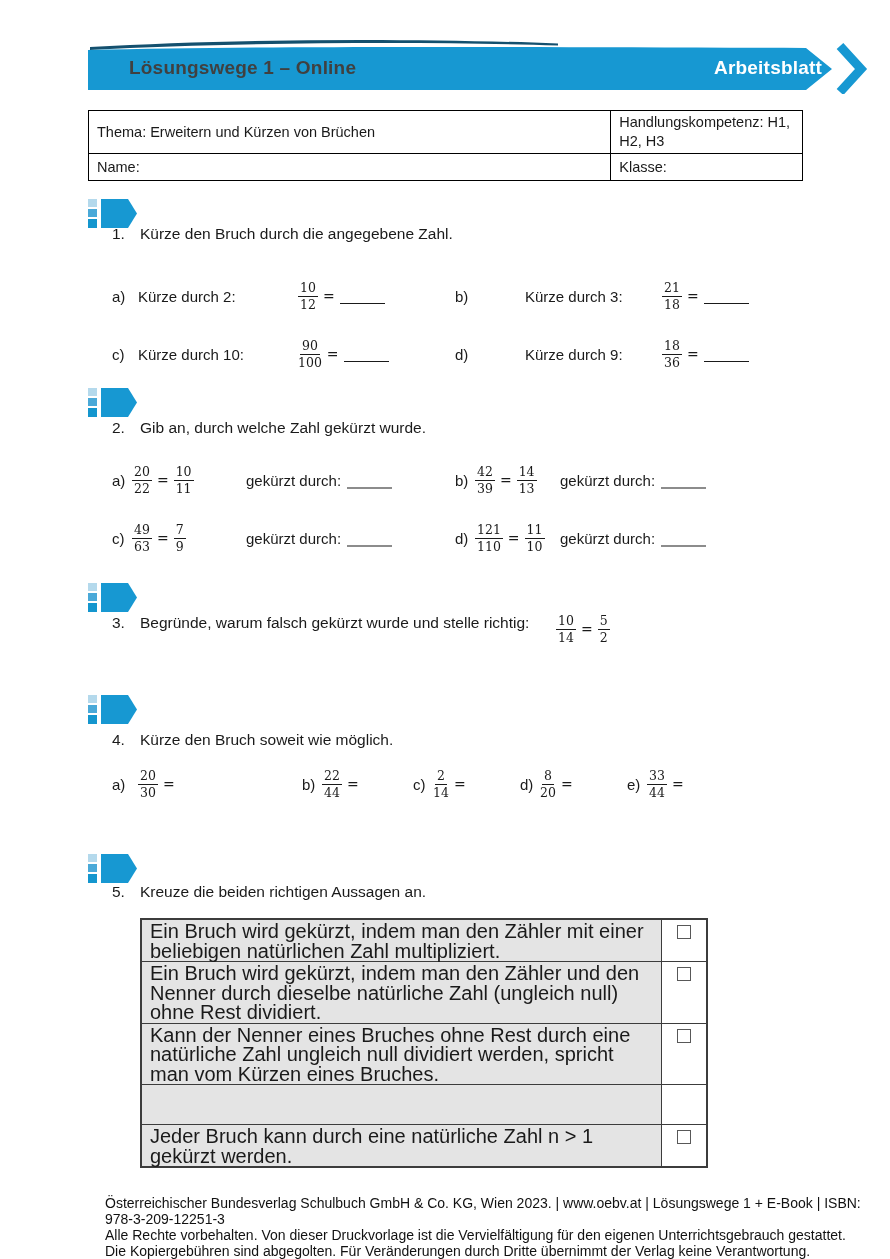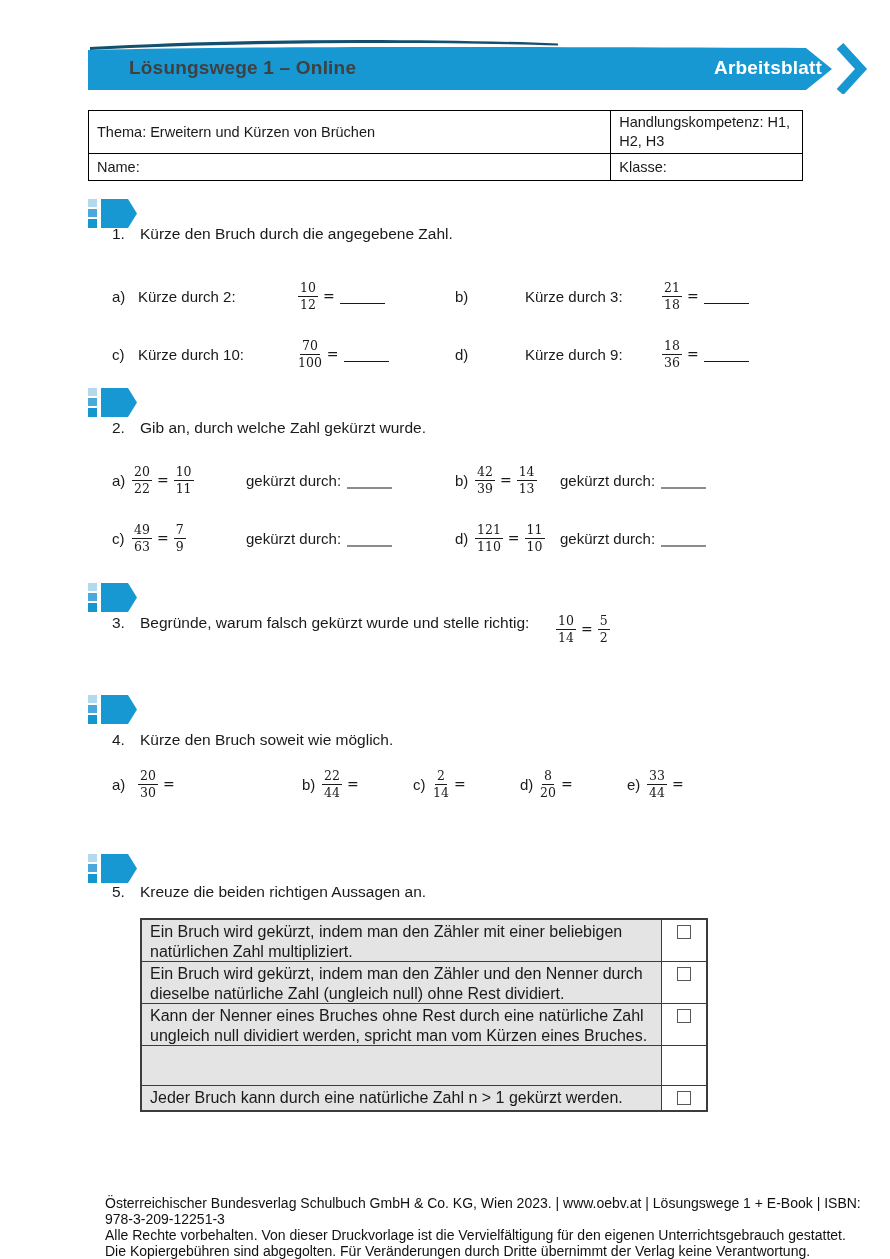--- a/index.html
+++ b/index.html
@@ -36,21 +36,21 @@
   .pw-r{width:137px;margin-left:44px;}
   .frac{display:inline-flex;flex-direction:column;align-items:center;
         font-family:"DejaVu Serif",serif;font-size:12.5px;line-height:1.12;}
   .fn{padding:0 2px 1px;border-bottom:1px solid #1a1a1a;}
   .fd{padding-top:1px;}
   .eq{font-family:"DejaVu Serif",serif;font-size:14px;margin:0 5px;}
   .blank{width:45px;height:15px;border-bottom:1.5px solid #1a1a1a;flex:none;display:inline-block;}
   .gek{position:absolute;top:50%;transform:translateY(-50%);display:flex;align-items:center;}
   .gek .blank{margin-left:6px;}
   
-  .ck-table{position:absolute;left:52px;top:64px;border-collapse:collapse;font-size:16px;border:2px solid #3c3c3c;padding-left:33px;}
+  .ck-table{position:absolute;left:52px;top:64px;border-collapse:collapse;font-size:20px;border:2px solid #3c3c3c;padding-left:33px;}
   .ck-table td{border:1px solid #3c3c3c;}
   .st{width:503px;background:#e4e4e4;padding:2px 8px 0;line-height:19.5px;vertical-align:top;}
   .cb{width:44px;background:#ffffff;vertical-align:top;padding:0;}
   .lt{border-top-color:#f0f0f0 !important;}
   .cbx{width:12px;height:12px;border:1.5px solid #585858;margin:5px auto 0;background:#fff;}
   
   .footer{position:absolute;left:105px;top:1196px;font-size:14px;line-height:15.9px;color:#111;}
 </style>
 </head>
 <body>
@@ -106,21 +106,21 @@
         <span class="fn">21</span>
         <span class="fd">18</span>
       </span>
     <span class="eq">=</span>
     <span class="blank"></span>
   </div>
   <div class="item" style="left:24px;top:132px">
     <span class="lbl">c)</span>
     <span class="prompt pw-l">Kürze durch 10:</span>
     <span class="frac">
-        <span class="fn">70</span>
+        <span class="fn">90</span>
         <span class="fd">100</span>
       </span>
     <span class="eq">=</span>
     <span class="blank"></span>
   </div>
   <div class="item" style="left:367px;top:132px">
     <span class="lbl">d)</span>
     <span class="prompt pw-r">Kürze durch 9:</span>
     <span class="frac">
         <span class="fn">18</span>

